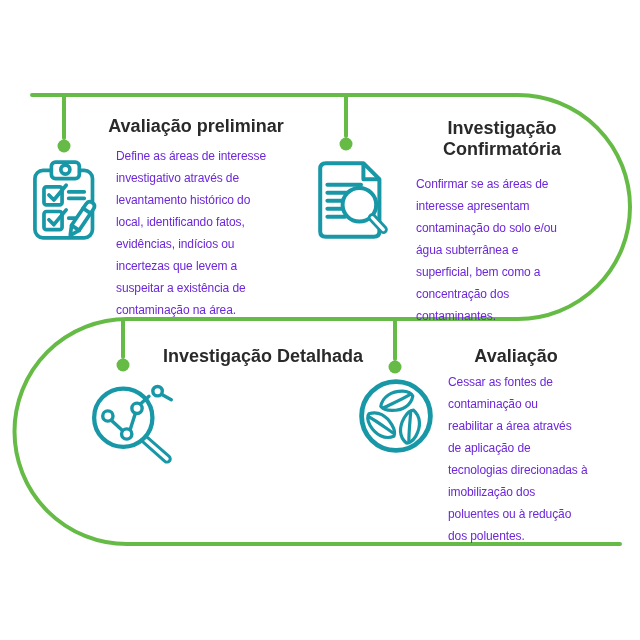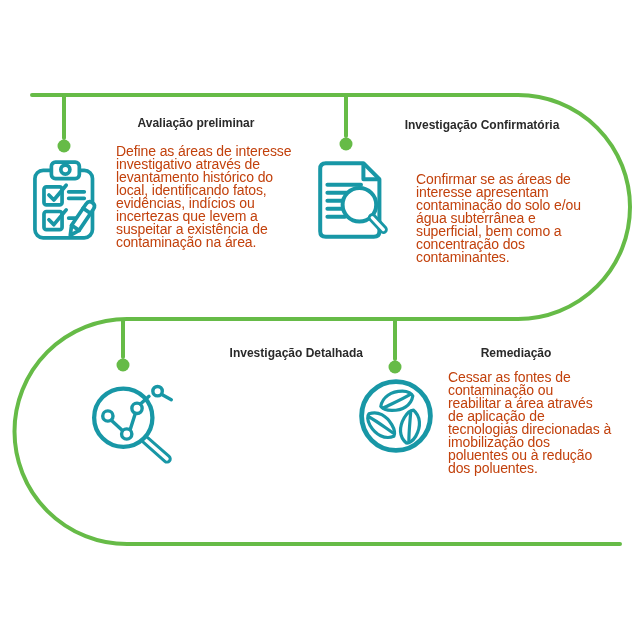--- a/index.html
+++ b/index.html
@@ -1,20 +1,20 @@
 <!DOCTYPE html>
 <html><head>
 <meta charset="utf-8">
 <style>
   html,body{margin:0;padding:0;background:#ffffff;}
   #canvas{position:relative;width:640px;height:640px;background:#ffffff;overflow:hidden;
           font-family:"Liberation Sans",sans-serif;color:#2b2b2b;}
   .abs{position:absolute;}
-  .stage-title{font-size:12px;font-weight:700;text-align:center;letter-spacing:0px;color:#2a2a2a;}
-  .stage-desc{font-size:14px;line-height:13px;white-space:pre-line;letter-spacing:-0.1px;color:#c2410c;}
+  .stage-title{font-size:18px;font-weight:700;text-align:center;letter-spacing:0px;color:#2a2a2a;}
+  .stage-desc{font-size:12px;line-height:22px;white-space:pre-line;letter-spacing:-0.1px;color:#6d28d9;}
   svg{display:block;}
 </style>
 </head>
 <body>
 
 <div id="canvas">
 
   <svg class="abs" style="left:0;top:0;" width="640" height="640" viewBox="0 0 640 640">
     <path d="M32 95 H518 A112 112 0 0 1 518 319 H127 A112.5 112.5 0 0 0 127 544 H620" fill="none" stroke="#66bb47" stroke-width="4" stroke-linecap="round"></path>
     <path d="M64 96 V138" fill="none" stroke="#66bb47" stroke-width="4" stroke-linecap="round"></path>
@@ -45,21 +45,21 @@
     <path d="M47 40 H66 M47 48 H66"></path>
     <rect x="17" y="64" width="22" height="22" rx="3"></rect>
     <polyline points="23,74 29,80 44,62"></polyline>
     <path d="M47 72 H56"></path>
     <g transform="translate(49,93) rotate(-56)" fill="#ffffff">
       <path d="M0 0 L11 -5.5 H42 Q48 -5.5 48 0 Q48 5.5 42 5.5 H11 Z"></path>
       <path d="M11 -5.5 L11 5.5 M36 -5.5 V5.5" fill="none"></path>
     </g>
   </svg>
 
-  <div class="abs stage-title" style="left:372px;top:118px;width:220px;">Investigação Confirmatória</div>
+  <div class="abs stage-title" style="left:392px;top:118px;width:220px;">Investigação Confirmatória</div>
   <div class="abs stage-desc" style="left:416px;top:145px;width:190px;margin-top:28px;">Confirmar se as áreas de
 interesse apresentam
 contaminação do solo e/ou
 água subterrânea e
 superficial, bem como a
 concentração dos
 contaminantes.</div>
   <svg class="abs" style="left:313px;top:160px;" width="80" height="80" viewBox="0 0 100 100" fill="none" stroke="#1897a6" stroke-width="5" stroke-linecap="round" stroke-linejoin="round">
     <path d="M63 4 H16 Q9 4 9 11 V89 Q9 96 16 96 H76 Q83 96 83 89 V24 Z"></path>
     <path d="M63 5 V24 H82"></path>
@@ -79,21 +79,21 @@
       <path d="M49 58 L55 39"></path>
       <path d="M61 28 L71 19"></path>
       <circle cx="23" cy="42" r="6"></circle>
       <circle cx="45" cy="63" r="6"></circle>
       <circle cx="57" cy="33" r="6"></circle>
       <circle cx="81" cy="13" r="5.5"></circle>
       <path d="M86 17 L97 23"></path>
     </g>
   </svg>
 
-  <div class="abs stage-title" style="left:406px;top:346px;width:220px;">Remediação</div>
+  <div class="abs stage-title" style="left:406px;top:346px;width:220px;">Avaliação</div>
   <div class="abs stage-desc" style="left:448px;top:371px;width:200px;">Cessar as fontes de
 contaminação ou
 reabilitar a área através
 de aplicação de
 tecnologias direcionadas à
 imobilização dos
 poluentes ou à redução
 dos poluentes.</div>
   <svg class="abs" style="left:356px;top:376px;" width="80" height="80" viewBox="0 0 100 100" fill="none" stroke="#1897a6" stroke-linecap="round" stroke-linejoin="round">
     <circle cx="50" cy="50" r="43" stroke-width="6"></circle>

